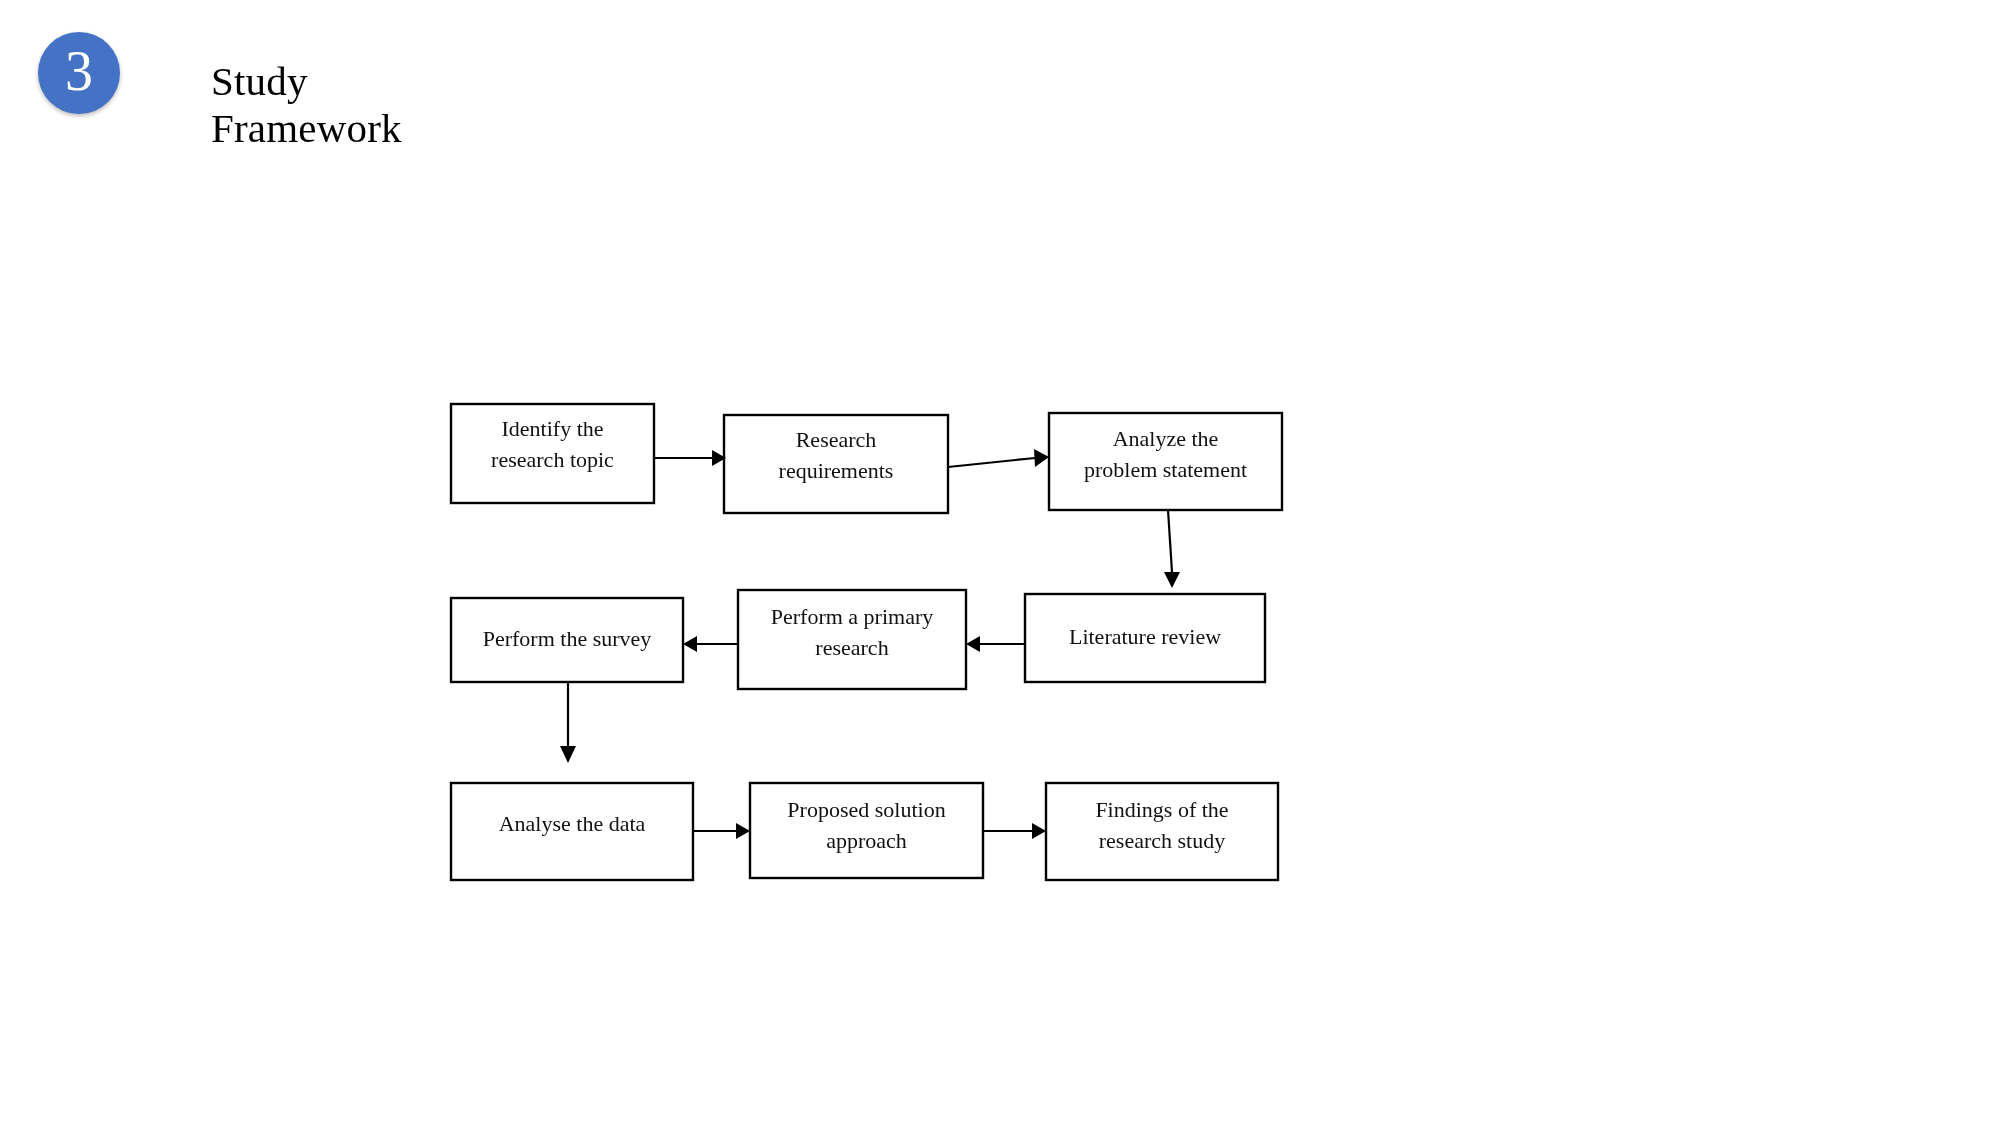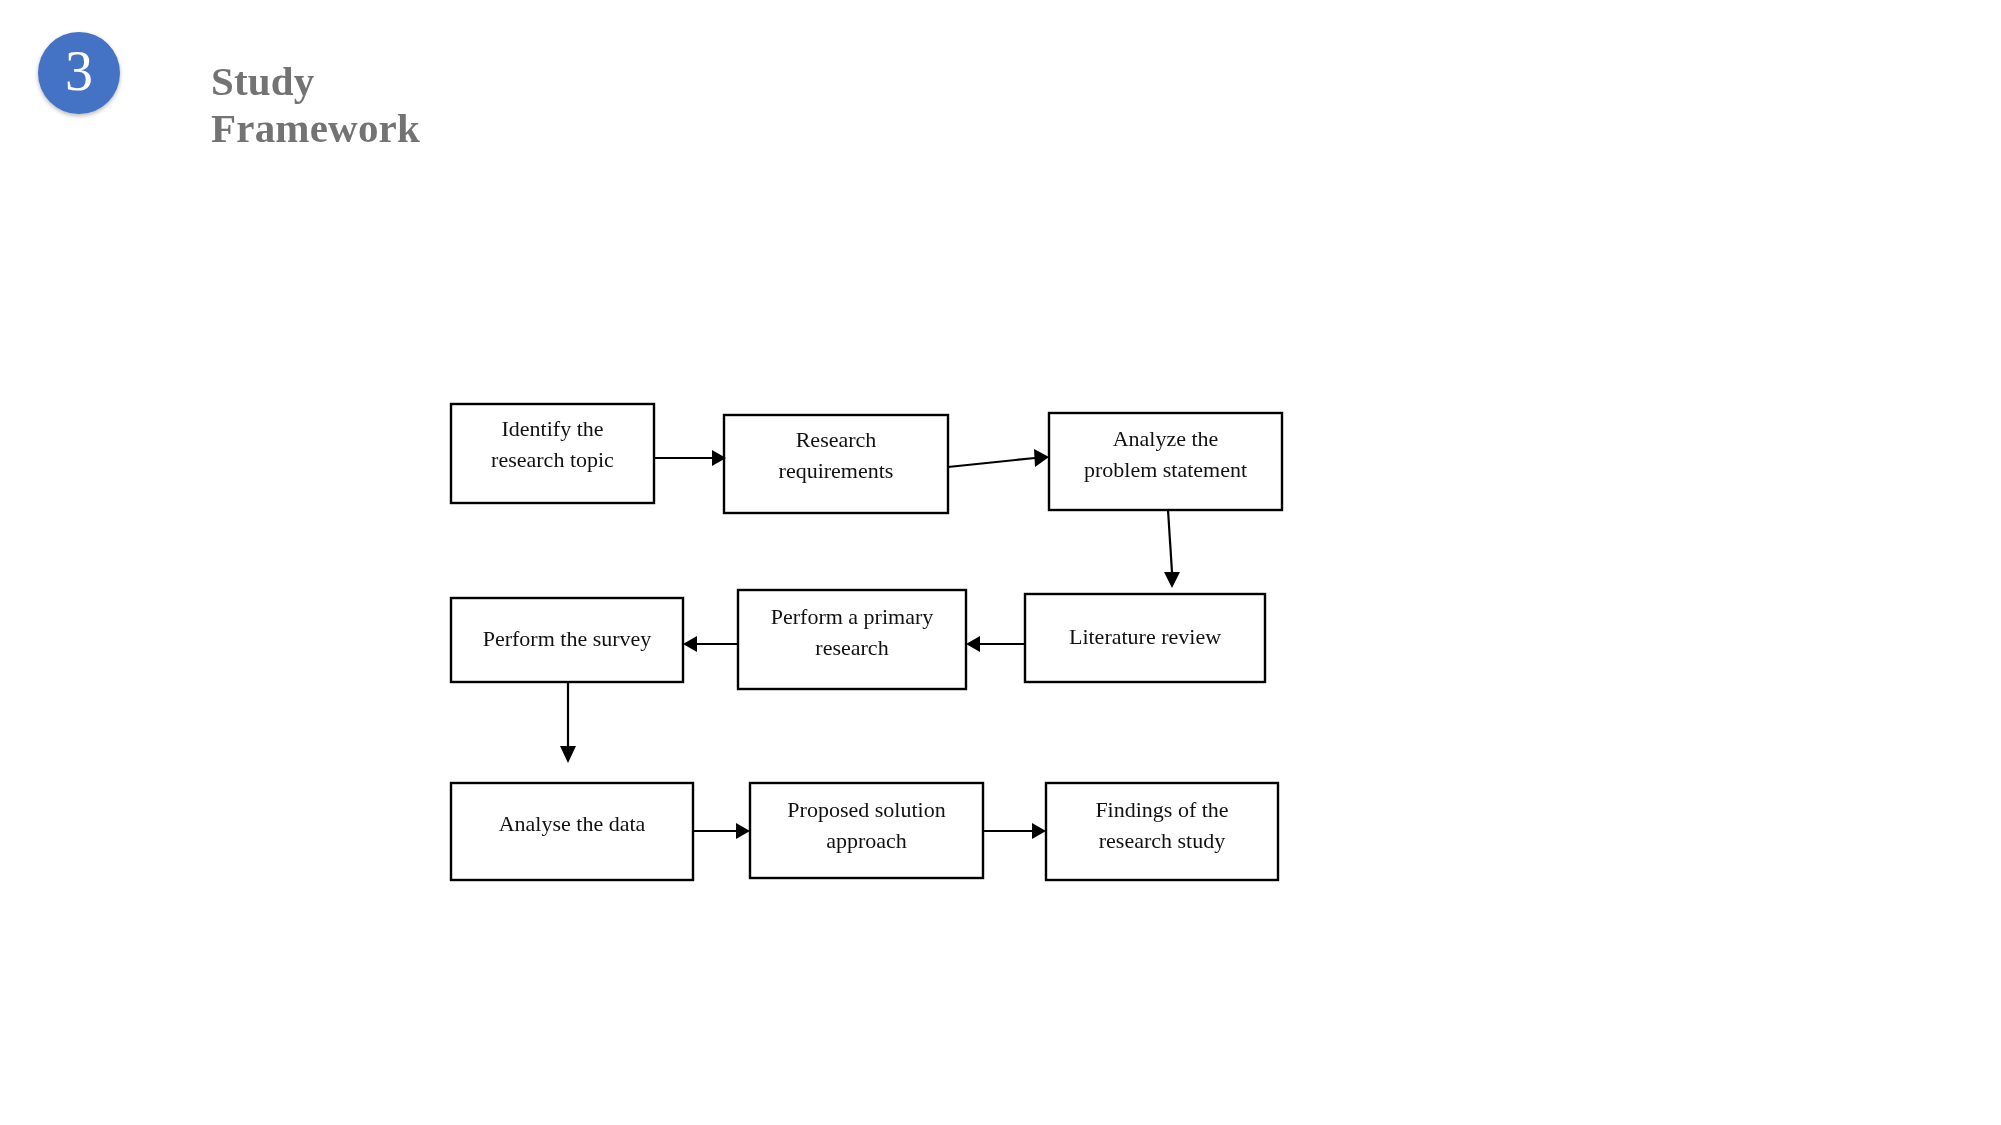--- a/index.html
+++ b/index.html
@@ -46,23 +46,23 @@
     color: #ffffff;
     transform: translateY(-2px);
   }
 
   #slide-title {
     position: absolute;
     left: 211px;
     top: 58px;
     font-family: "Liberation Serif", "DejaVu Serif", serif;
     font-size: 41px;
-    font-weight: bold;
+    font-weight: normal;
     line-height: 1.15;
-    color: #737373;
+    color: #000000;
     letter-spacing: 0.2px;
     white-space: pre-line;
   }
 
   
   #flowchart-area {
     position: absolute;
     left: 0;
     top: 12px;
     width: 1707px;

